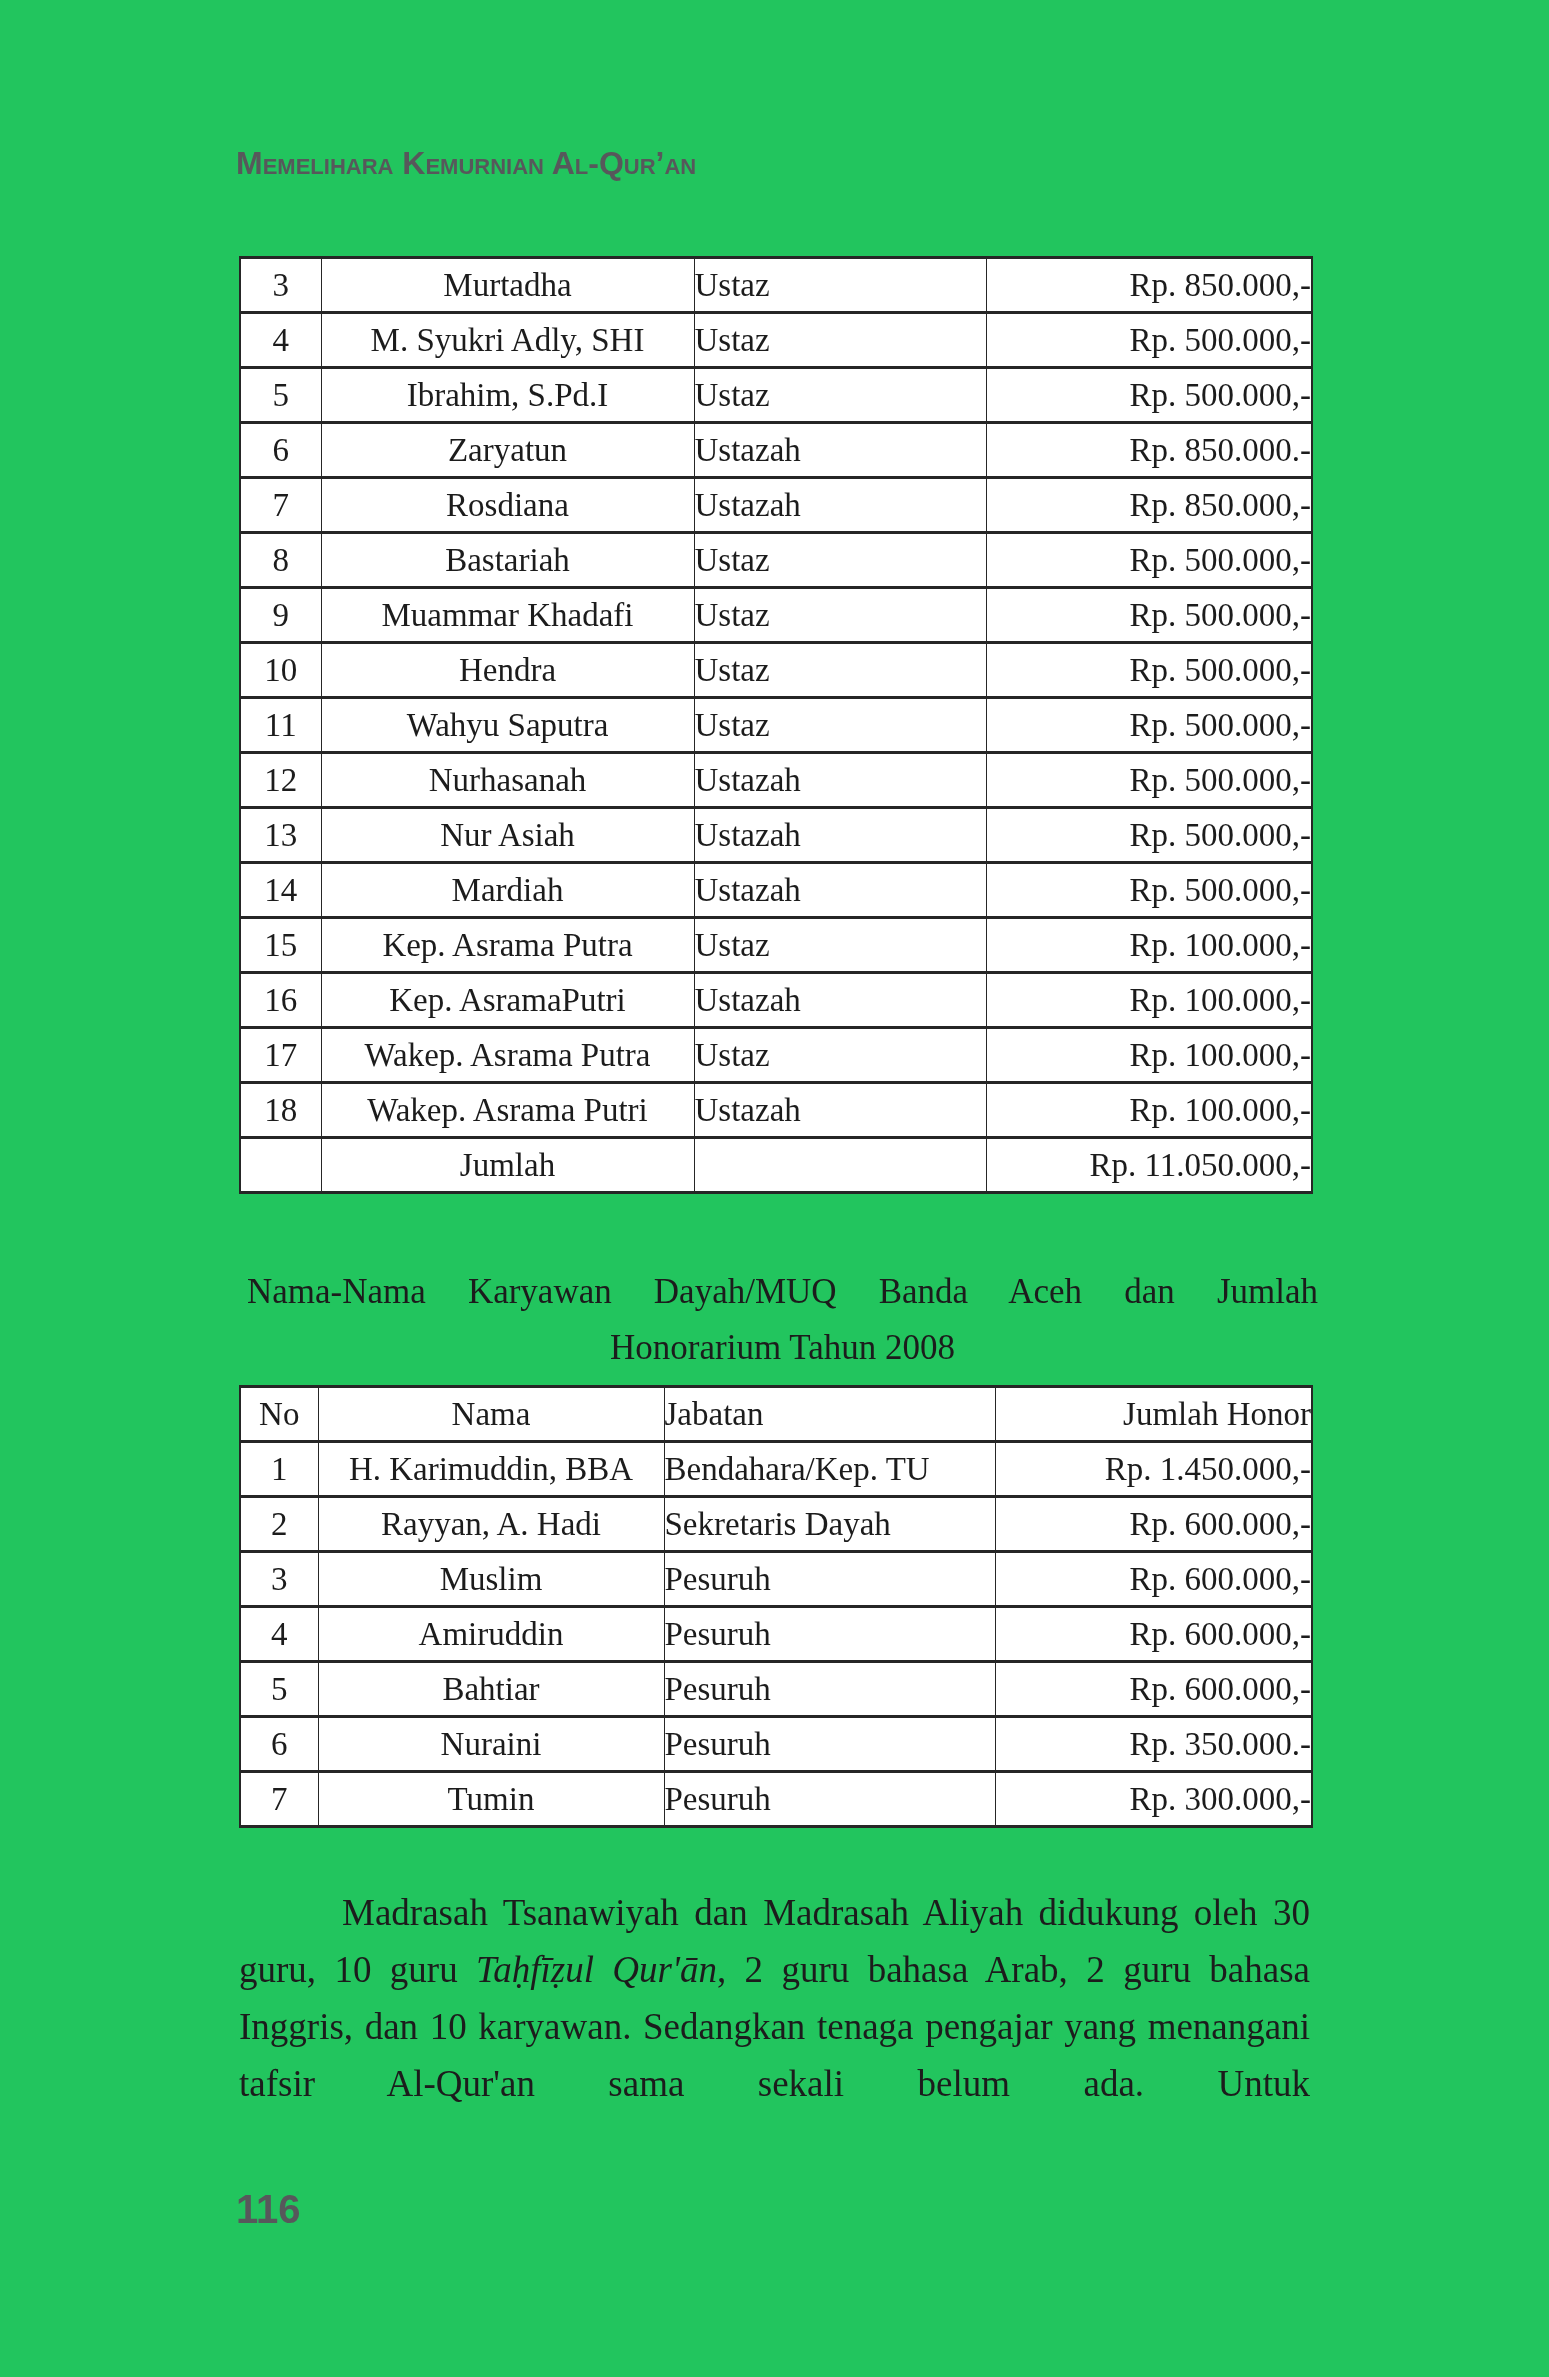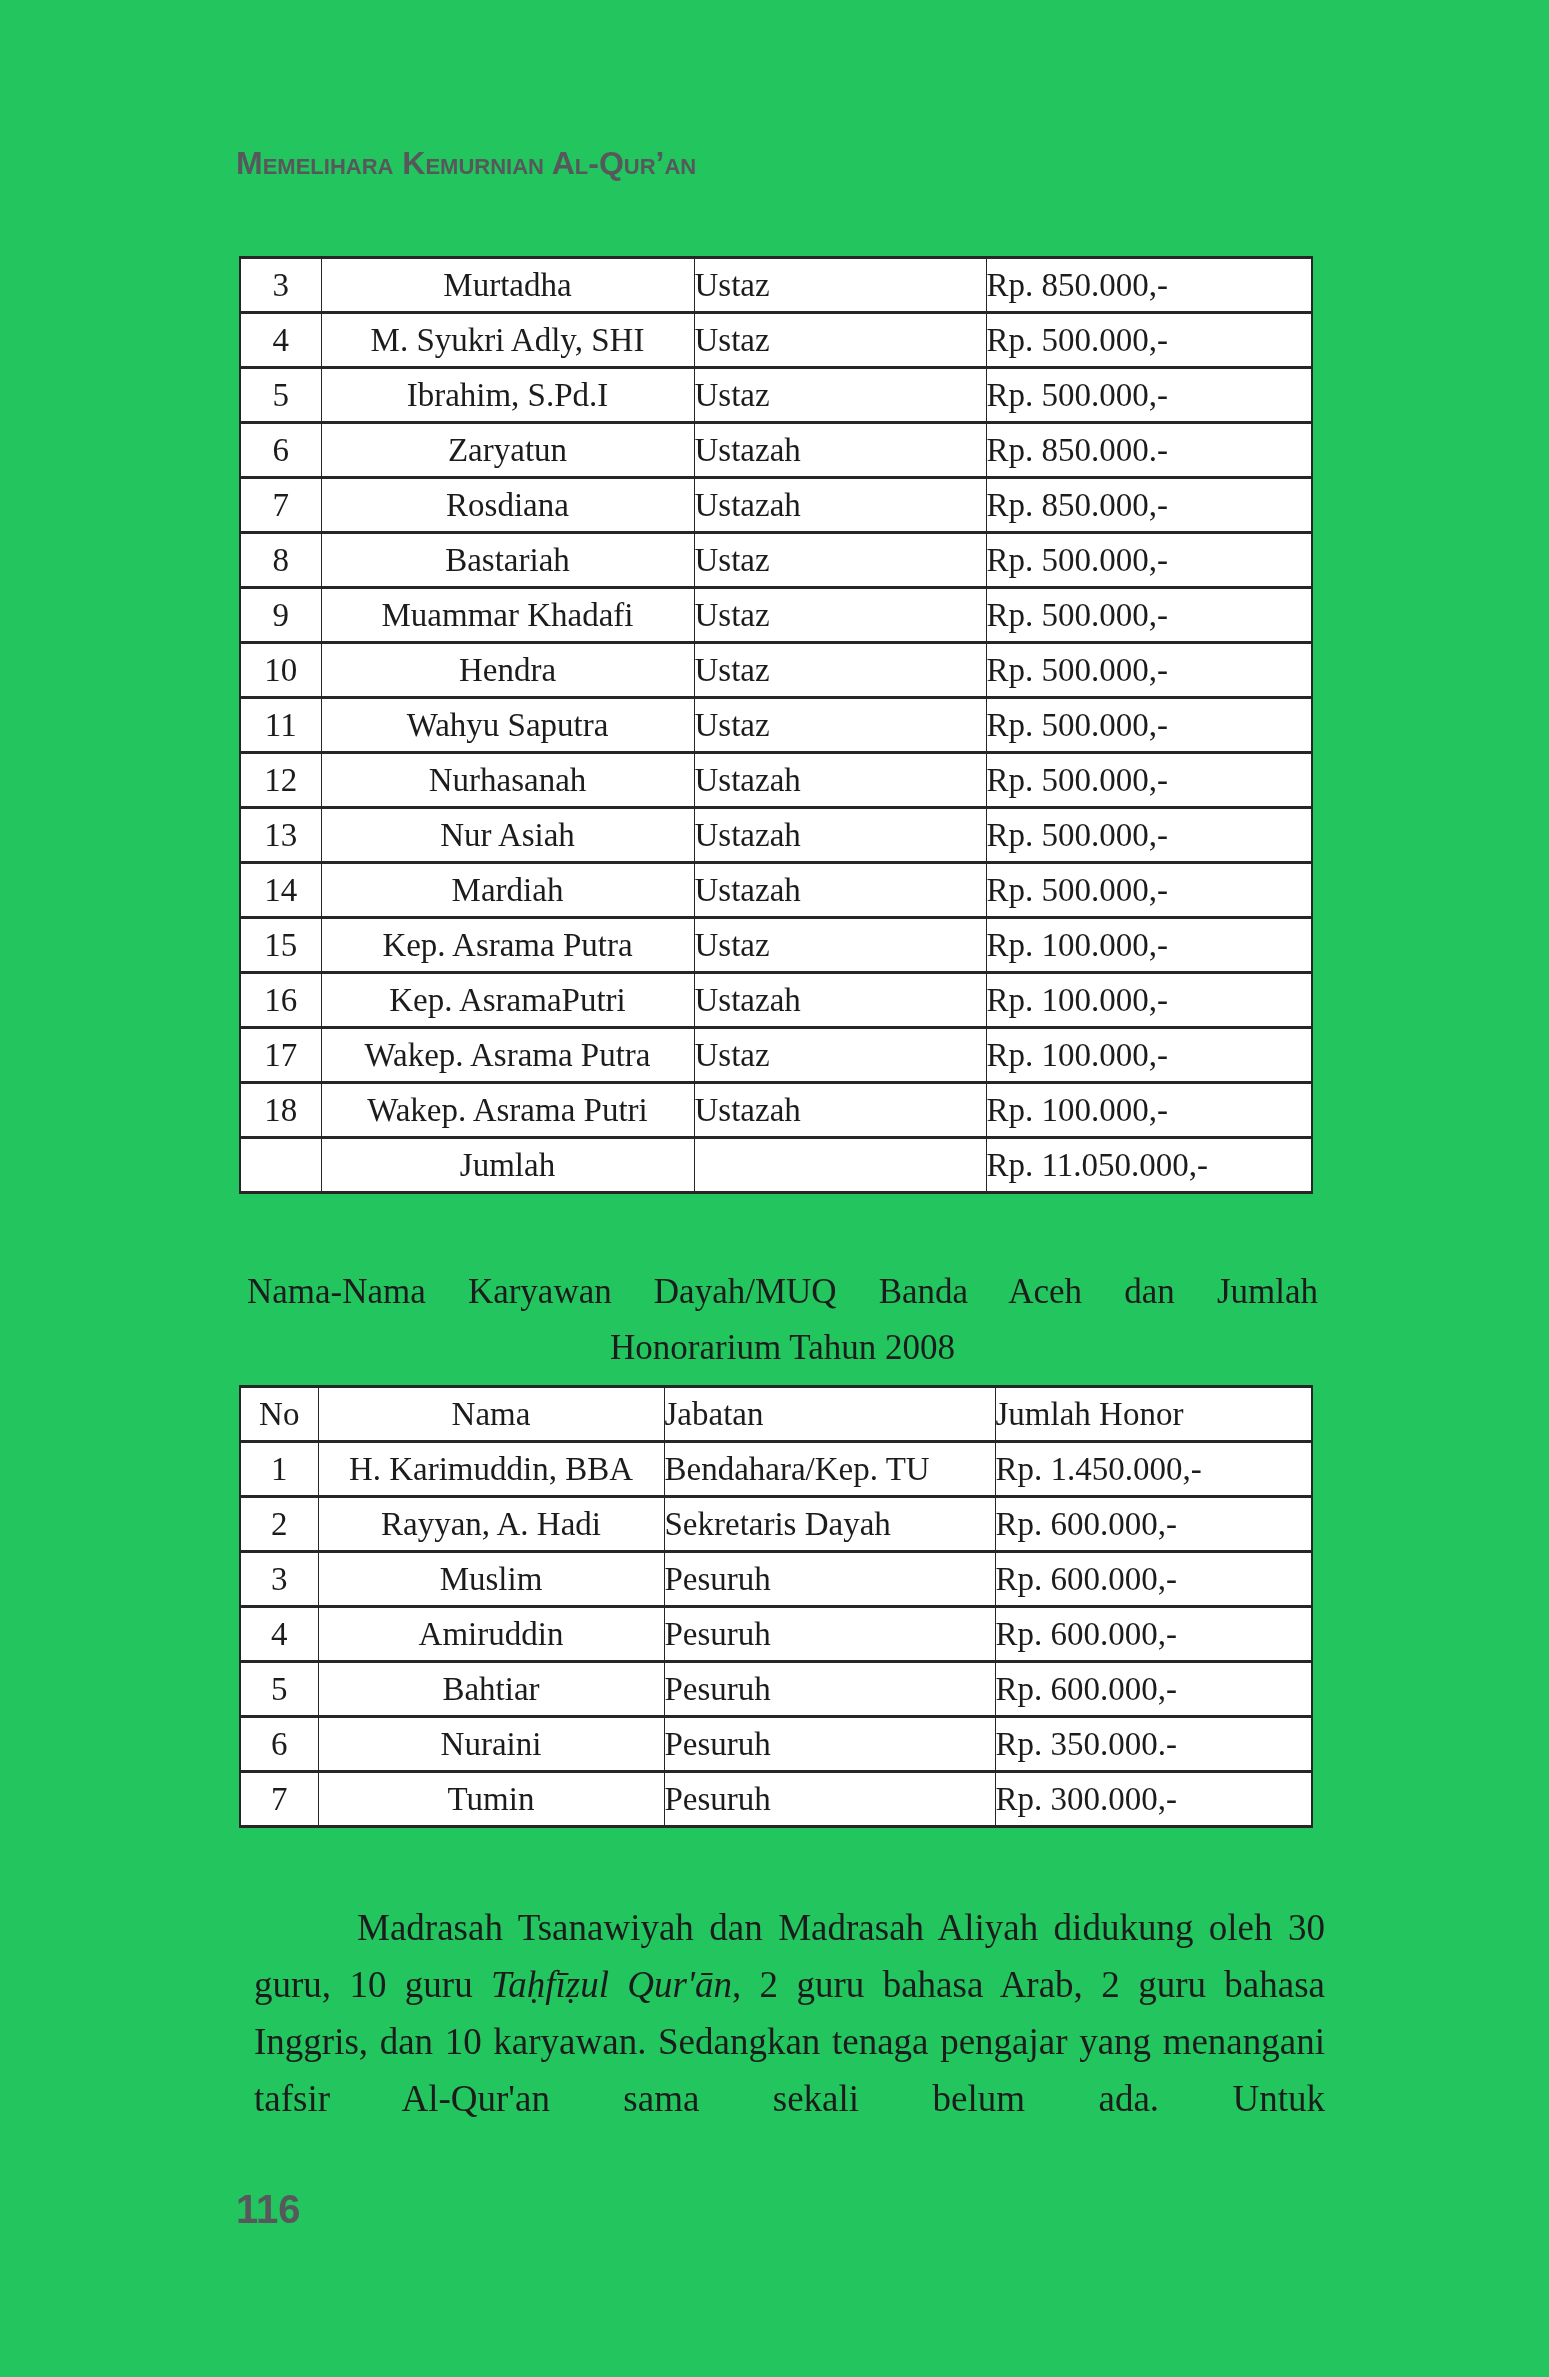--- a/index.html
+++ b/index.html
@@ -46,21 +46,21 @@
     font-weight: normal;
     overflow: hidden;
     white-space: nowrap;
   }
   table.doc-table { border-width: 2.6px; }
   #table1 { top: 256px; }
   #table2 { top: 1385px; }
   .c-no      { text-align: center; }
   .c-nama    { text-align: center; padding-left: 15.8px; }
   .c-jabatan { text-align: left; padding-left: 15.8px; }
-  .c-honor   { text-align: left; padding-left: 19px; }
+  .c-honor   { text-align: right; padding-left: 19px; }
   th.c-no    { text-align: center; margin-left: 36px; }
   .section-title {
     position: absolute;
     left: 239px;
     top: 1264px;
     width: 1071px;
     font-size: 35px;
     line-height: 56px;
     color: #1c1c1c;
     margin-left: 8px;
@@ -70,21 +70,21 @@
     text-align-last: justify;
   }
   .section-title .line2 {
     text-align: center;
   }
   .body-paragraph {
     position: absolute;
     left: 239px;
     top: 1884px;
     width: 1071px;
-    margin: 15px;
+    margin: 0;
     font-size: 37px;
     line-height: 57px;
     text-align: justify;
     text-align-last: justify;
     text-indent: 103px;
     color: #1c1c1c;
   }
   .body-paragraph .italic-phrase { font-style: italic; }
   .page-number {
     position: absolute;

